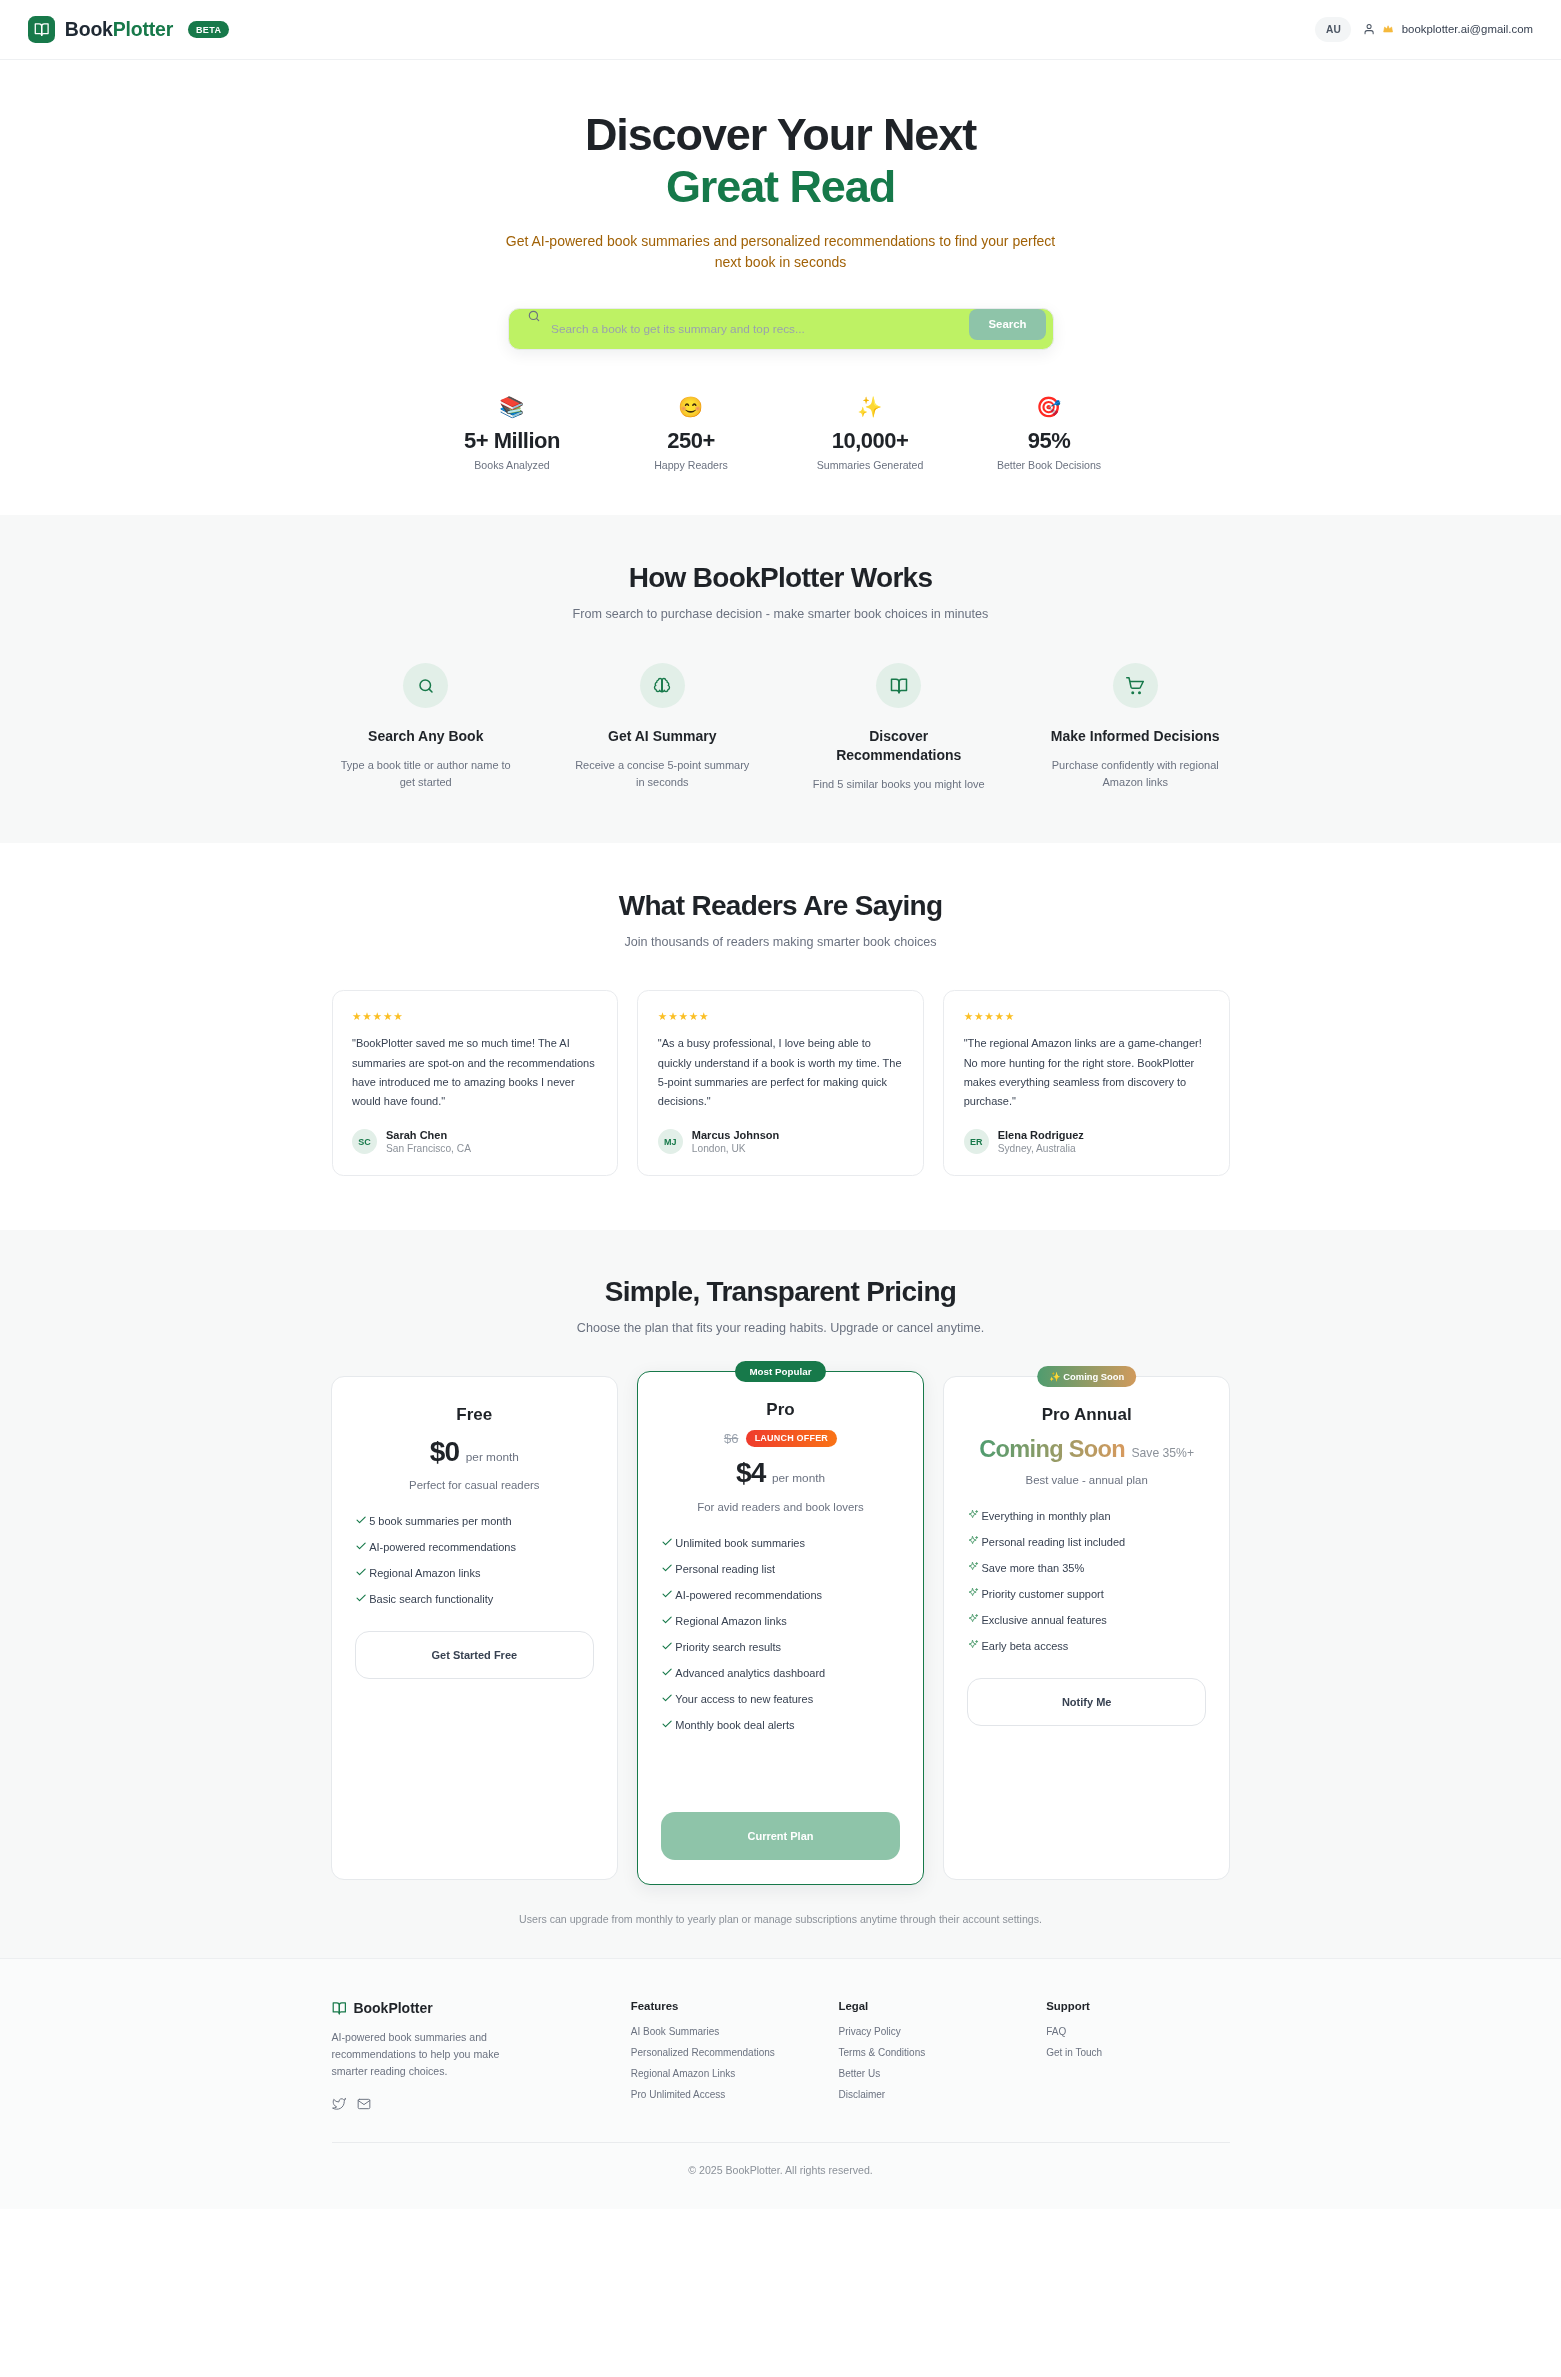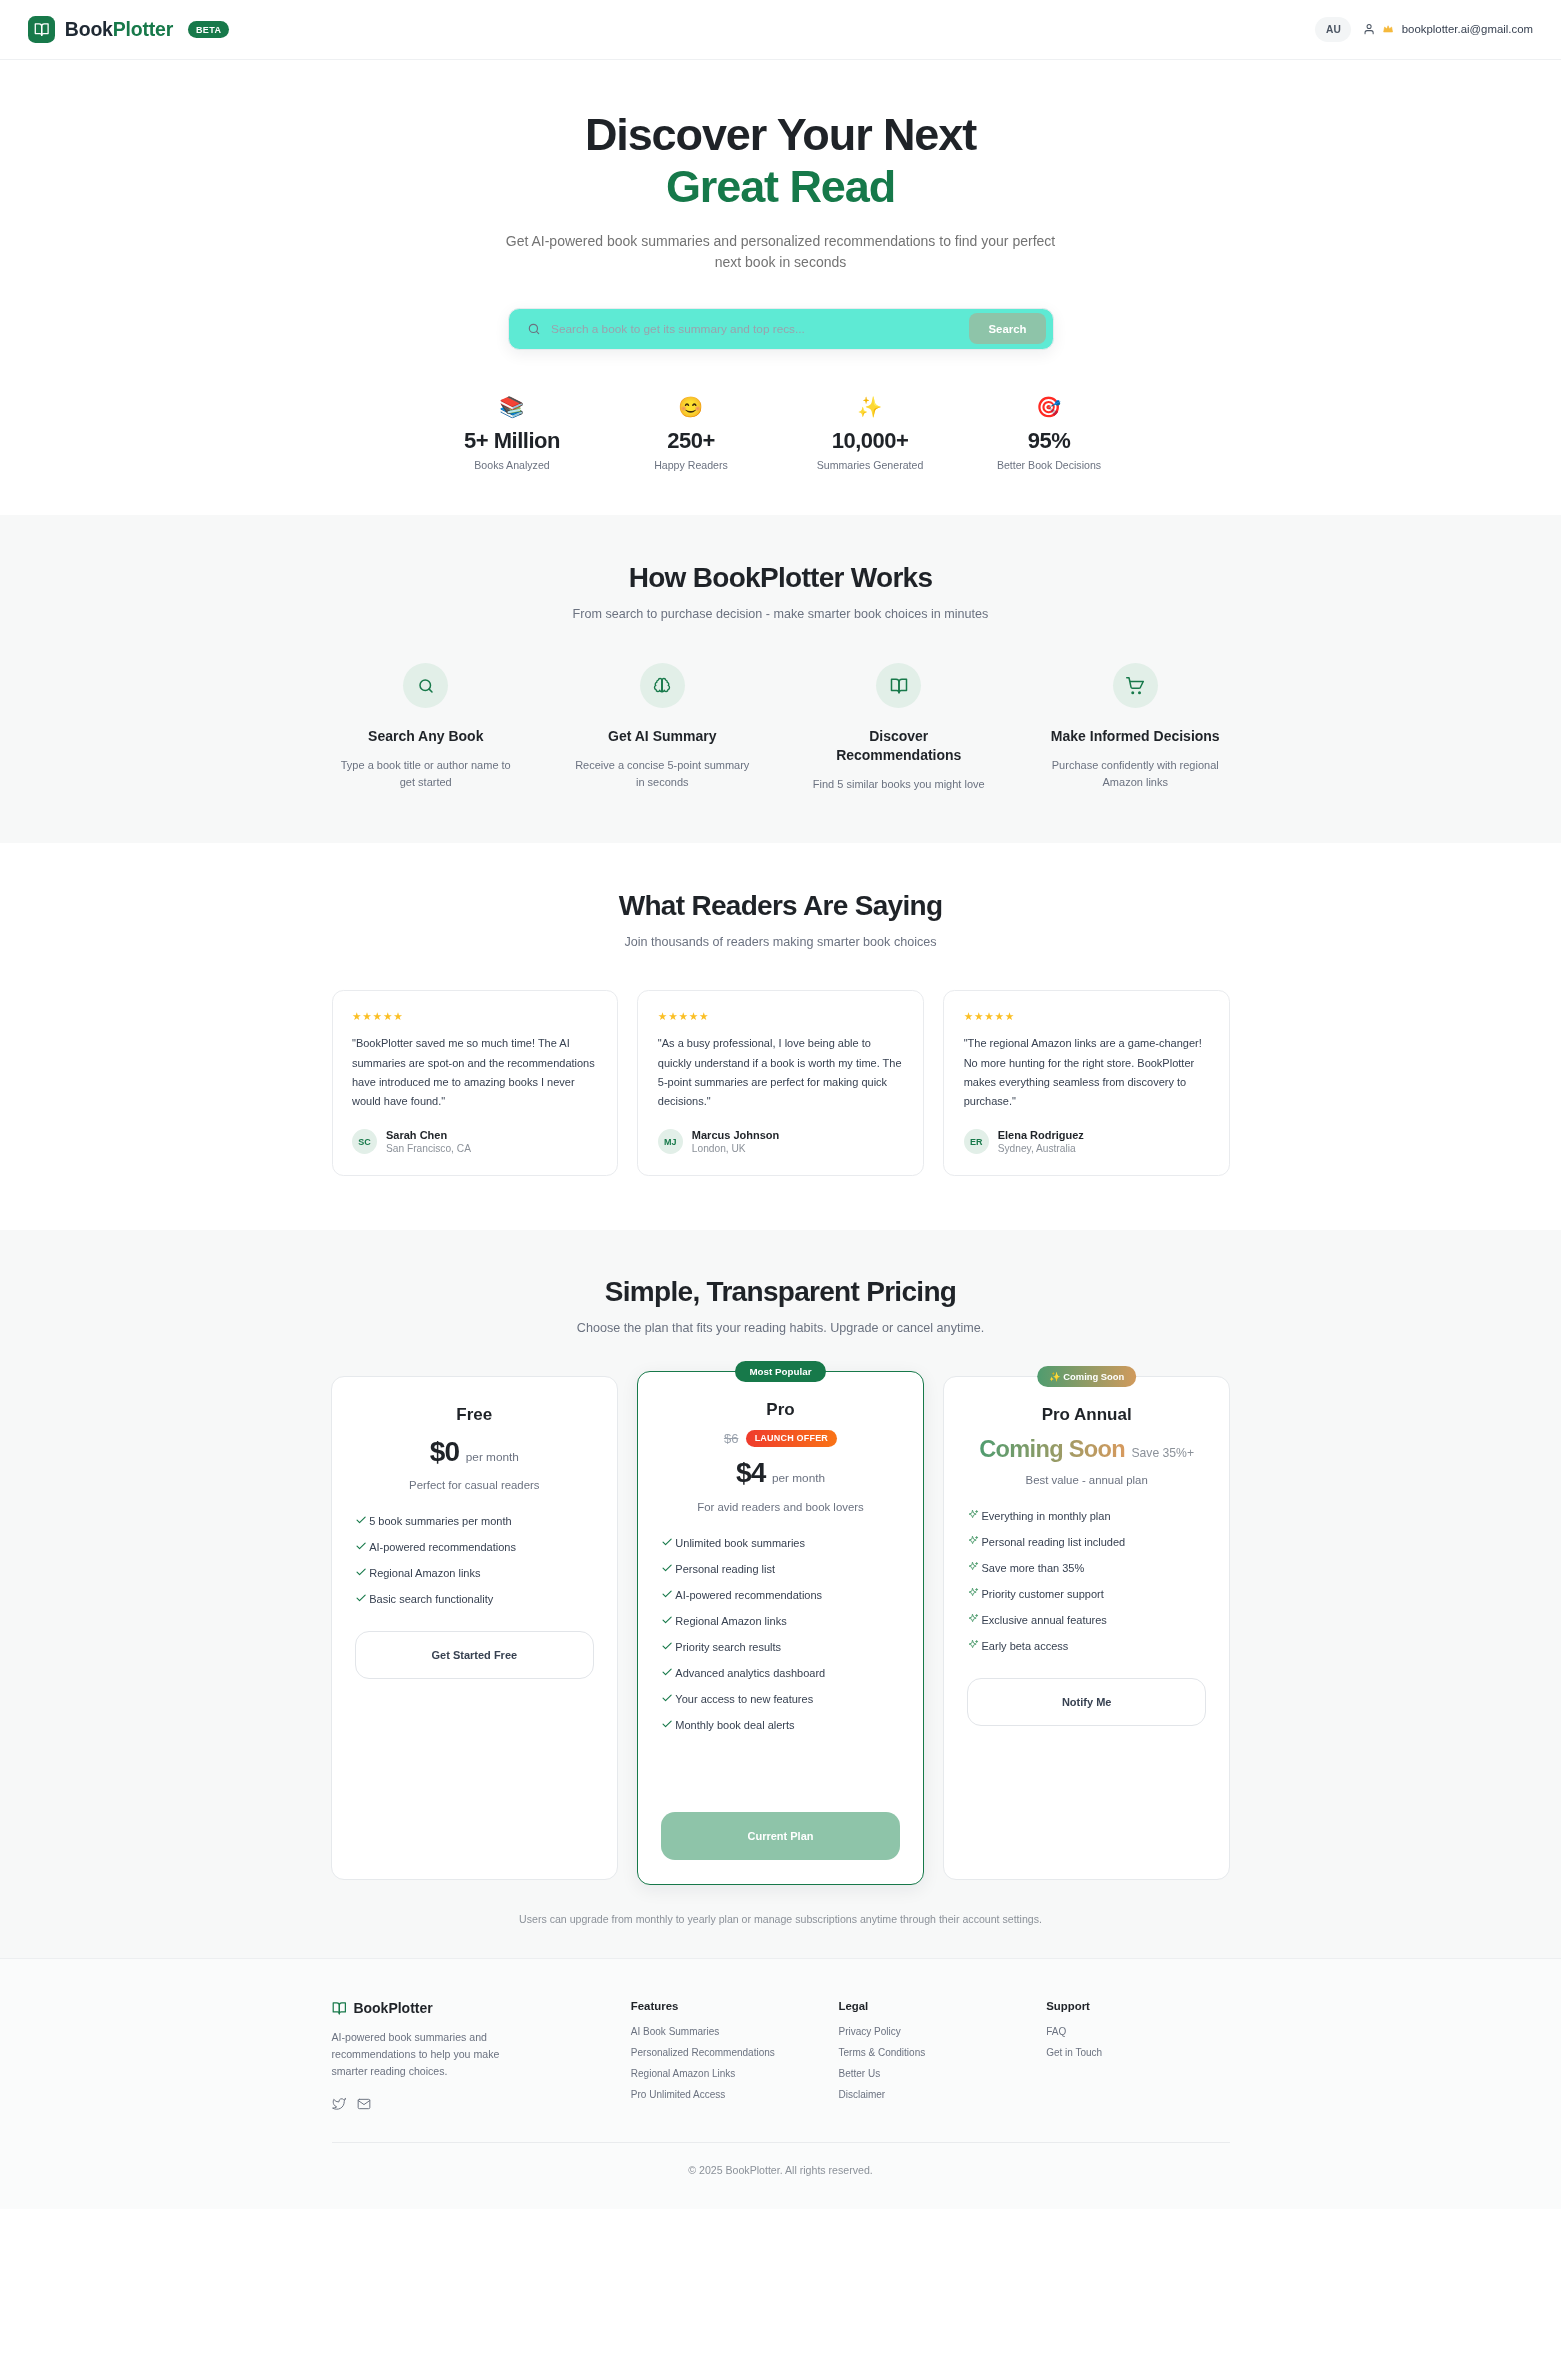--- a/index.html
+++ b/index.html
@@ -47,31 +47,31 @@
 
   
   .hero { padding: 49px 3px 44px; text-align: center; }
   .hero h1 {
     font-size: 45px; line-height: 1.15; font-weight: 700;
     letter-spacing: -1.1px; color: #1f2328;
   }
   .hero h1 .accent { color: #16794a; display: block; }
   .hero-sub {
     margin: 18px auto 0; max-width: 561px;
-    font-size: 14px; line-height: 1.55; color: #737373;
+    font-size: 14px; line-height: 1.55; color: #a16207;
   }
 
   .search-wrap {
     margin: 34px auto 0;
     width: 546px; height: 42px;
-    background: #5eead4;
+    background: #bef264;
     border: 0.8px solid #e8eaed;
     border-radius: 11.4px;
     box-shadow: 0 4.1px 14.6px rgba(16,24,40,0.07);
-    display: flex; align-items: center;
+    display: flex; 
     padding: 0 6.5px 0 18px;
   }
   .search-input {
     flex: 1; border: none; outline: none;
     font-size: 11.8px; color: #374151;
     font-family: "Liberation Sans", sans-serif;
     margin-left: 10.6px; background: transparent;
   }
   .search-input::placeholder { color: #9aa2ad; }
   .search-btn {

